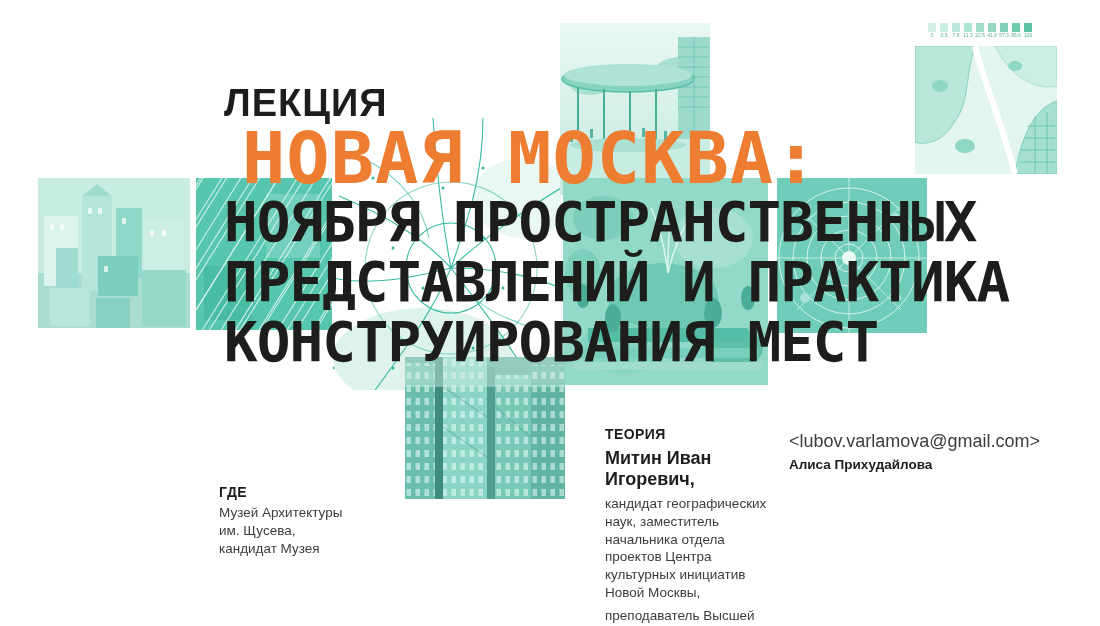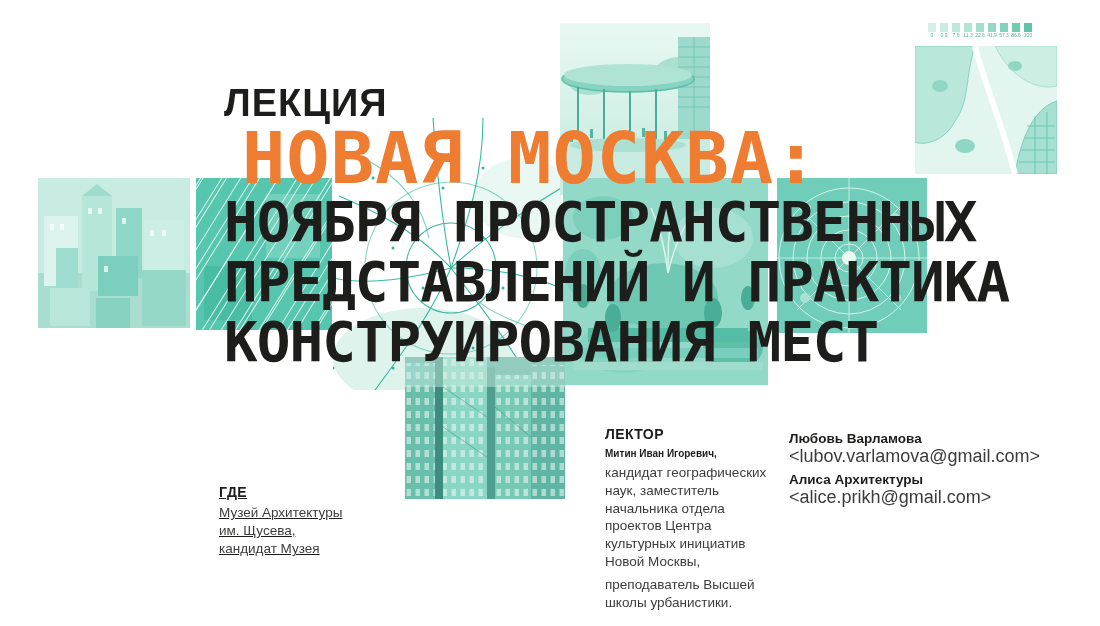--- a/index.html
+++ b/index.html
@@ -26,24 +26,24 @@
   .rule{margin:6px auto 0 auto;width:124px;height:5px;background:#1d1d1b;}
   .time{margin-top:4px;display:flex;justify-content:center;align-items:flex-start;
         transform:scaleX(0.84);transform-origin:center;}
   .time .h{font-size:88px;line-height:0.78;letter-spacing:-5px;}
   .time .m{margin-left:5px;margin-top:1px;font-family:"DejaVu Sans Mono",monospace;font-weight:700;
            font-size:42px;line-height:0.82;letter-spacing:-3px;padding:0 2px 3px 2px;
            border-bottom:5px solid #1d1d1b;}
 
   
   .label{font-size:14px;font-weight:700;letter-spacing:0.4px;color:#1d1d1b;}
-  .where{position:absolute;left:219px;top:484px;width:180px;z-index:5;text-decoration:underline;}
+  .where{position:absolute;left:219px;top:484px;width:180px;z-index:5;}
   .where .addr{margin-top:4px;font-size:13.5px;line-height:1.35;color:#3c3c3b;white-space:pre-line;}
   .lecturer{position:absolute;left:605px;top:426px;width:178px;z-index:5;}
-  .lecturer .name{margin-top:6px;font-size:10px;font-weight:700;}
+  .lecturer .name{margin-top:6px;font-size:18px;font-weight:700;}
   .lecturer p{margin:5px 0 0 0;font-size:13.5px;line-height:1.32;color:#3c3c3b;}
   .curators{position:absolute;left:789px;top:426px;width:210px;z-index:5;}
   .cur-item{margin-top:5px;}
   .cur-item .cname{font-size:13.5px;font-weight:700;}
   .cur-item .cmail{font-size:18px;color:#3c3c3b;}
 
   
   .legend{position:absolute;left:928px;top:23px;z-index:3;display:flex;gap:4px;}
   .lg-item{display:flex;flex-direction:column;align-items:center;width:8px;}
   .lg-sq{width:8px;height:9px;background:#bde8dd;}
@@ -351,30 +351,28 @@
 
 
   <div class="where">
     <div class="label">ГДЕ</div>
     <div class="addr">Музей Архитектуры
 им. Щусева,
 кандидат Музея</div>
   </div>
 
   <div class="lecturer">
-    <div class="label">ЛЕКТОР</div>
+    <div class="label">ТЕОРИЯ</div>
     <div class="name">Митин Иван Игоревич,</div>
     <p>кандидат географических наук, заместитель начальника отдела проектов Центра культурных инициатив Новой Москвы,</p>
     <p>преподаватель Высшей школы урбанистики.</p>
   </div>
 
   <div class="curators">
     <div class="cur-item">
-      <div class="cname">Любовь Варламова</div>
       <div class="cmail">&lt;lubov.varlamova@gmail.com&gt;</div>
     </div>
     <div class="cur-item">
-      <div class="cname">Алиса Архитектуры</div>
-      <div class="cmail">&lt;alice.prikh@gmail.com&gt;</div>
+      <div class="cname">Алиса Прихудайлова</div>
     </div>
   </div>
 
 </div>
 
 </body></html>

